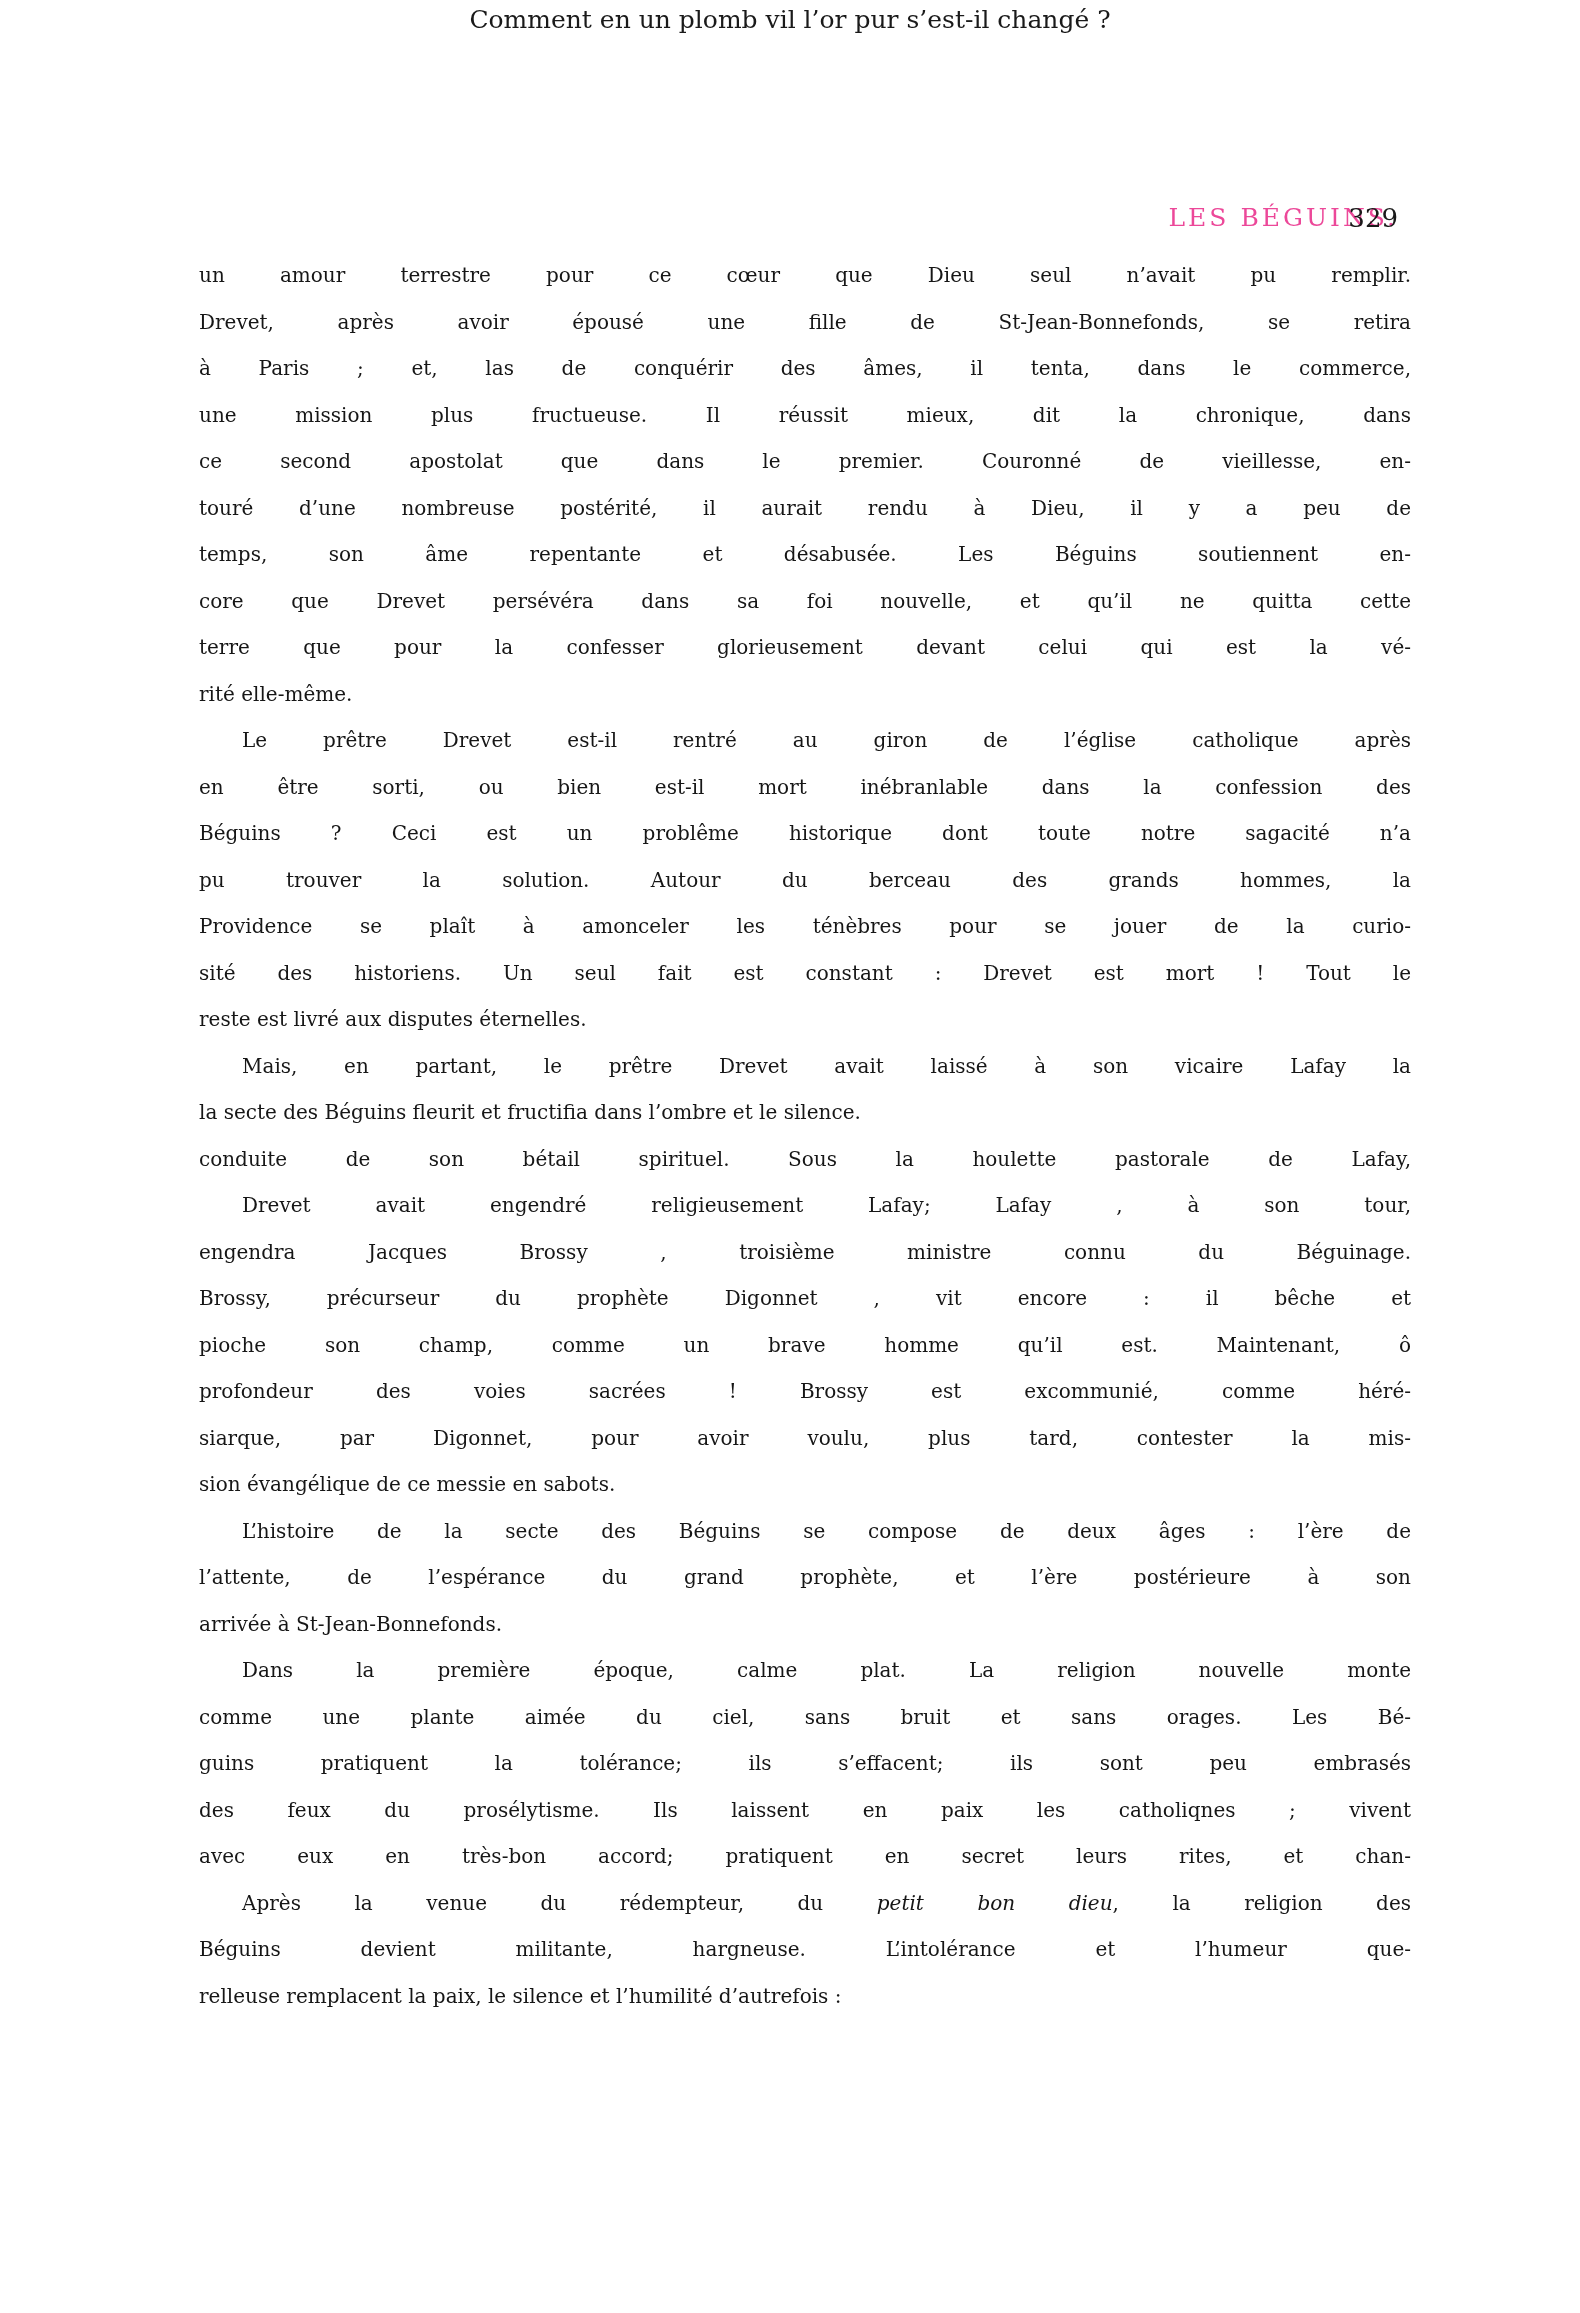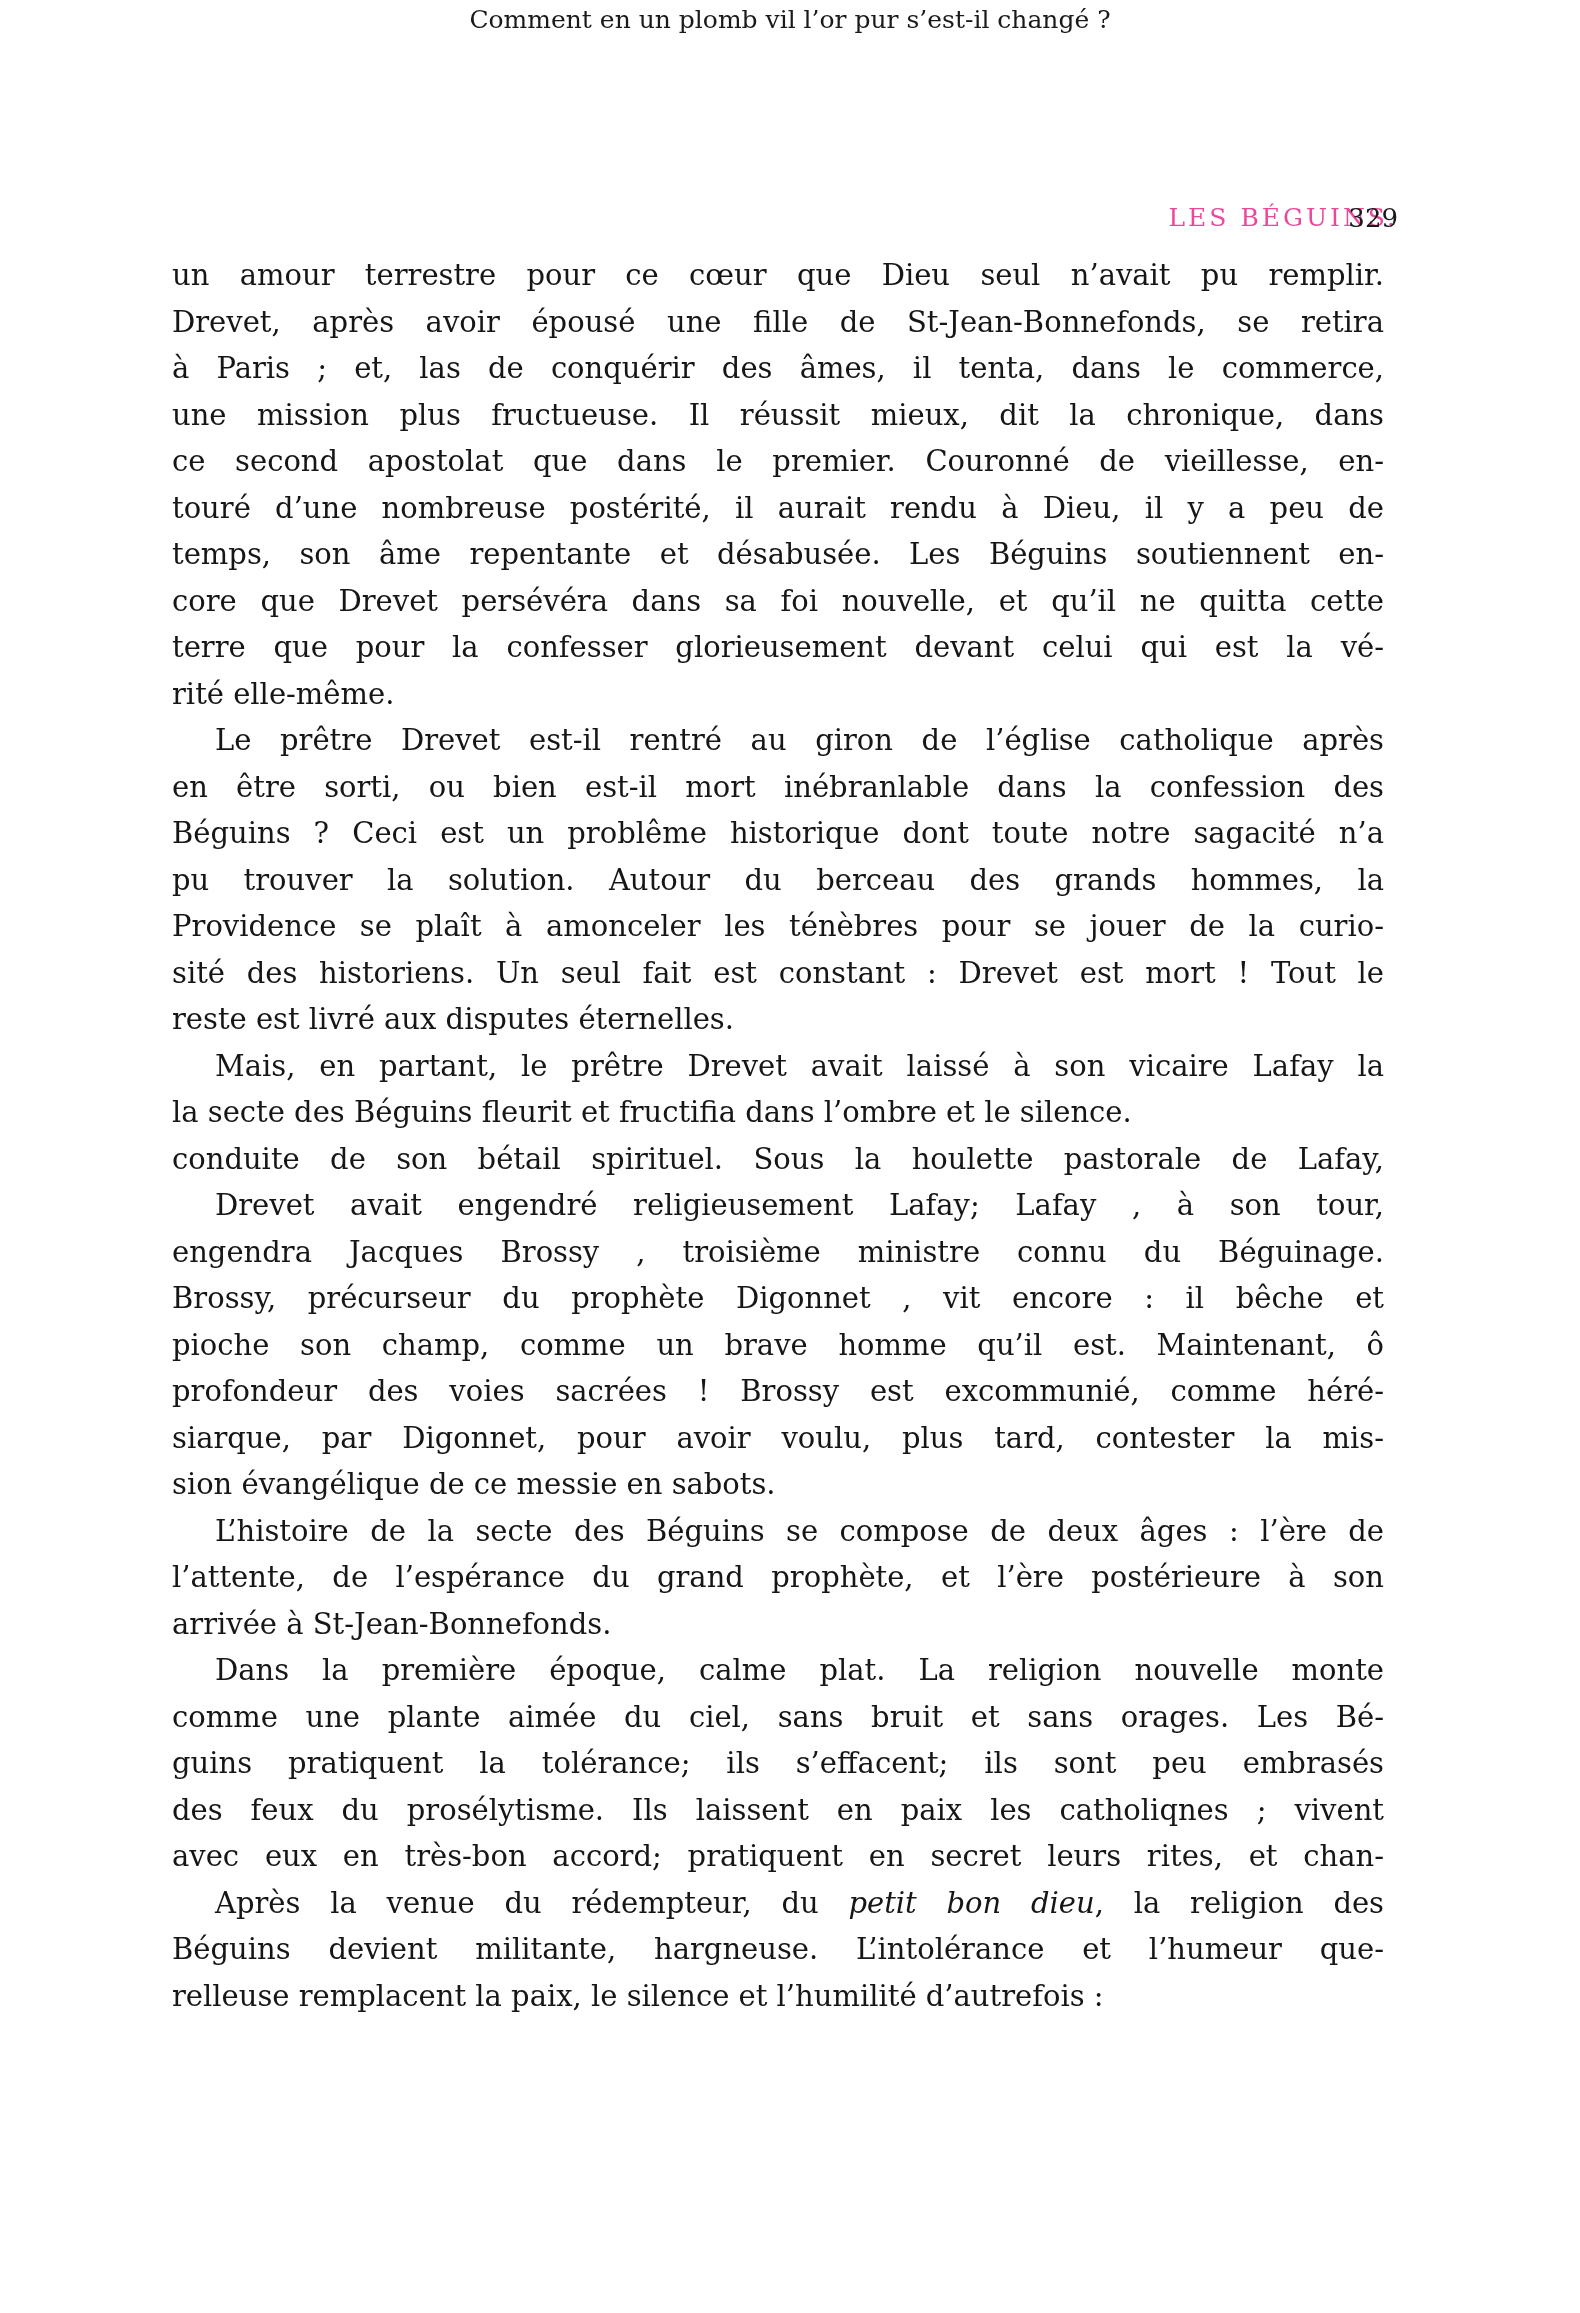--- a/index.html
+++ b/index.html
@@ -35,23 +35,23 @@
     position: absolute;
     right: 0;
     top: 0;
     font-size: 26px;
     line-height: 36px;
     color: #1a1a1a;
   }
   .body-text {
     position: absolute;
     top: 252px;
-    left: 172px;
+    left: 199px;
     width: 1212px;
-    font-size: 29px;
+    font-size: 20px;
   }
   .paragraph { margin: 0; }
   .line {
     height: 46.5px;
     line-height: 46.5px;
     overflow: hidden;
     text-align: justify;
     text-align-last: justify;
     white-space: nowrap;
   }

